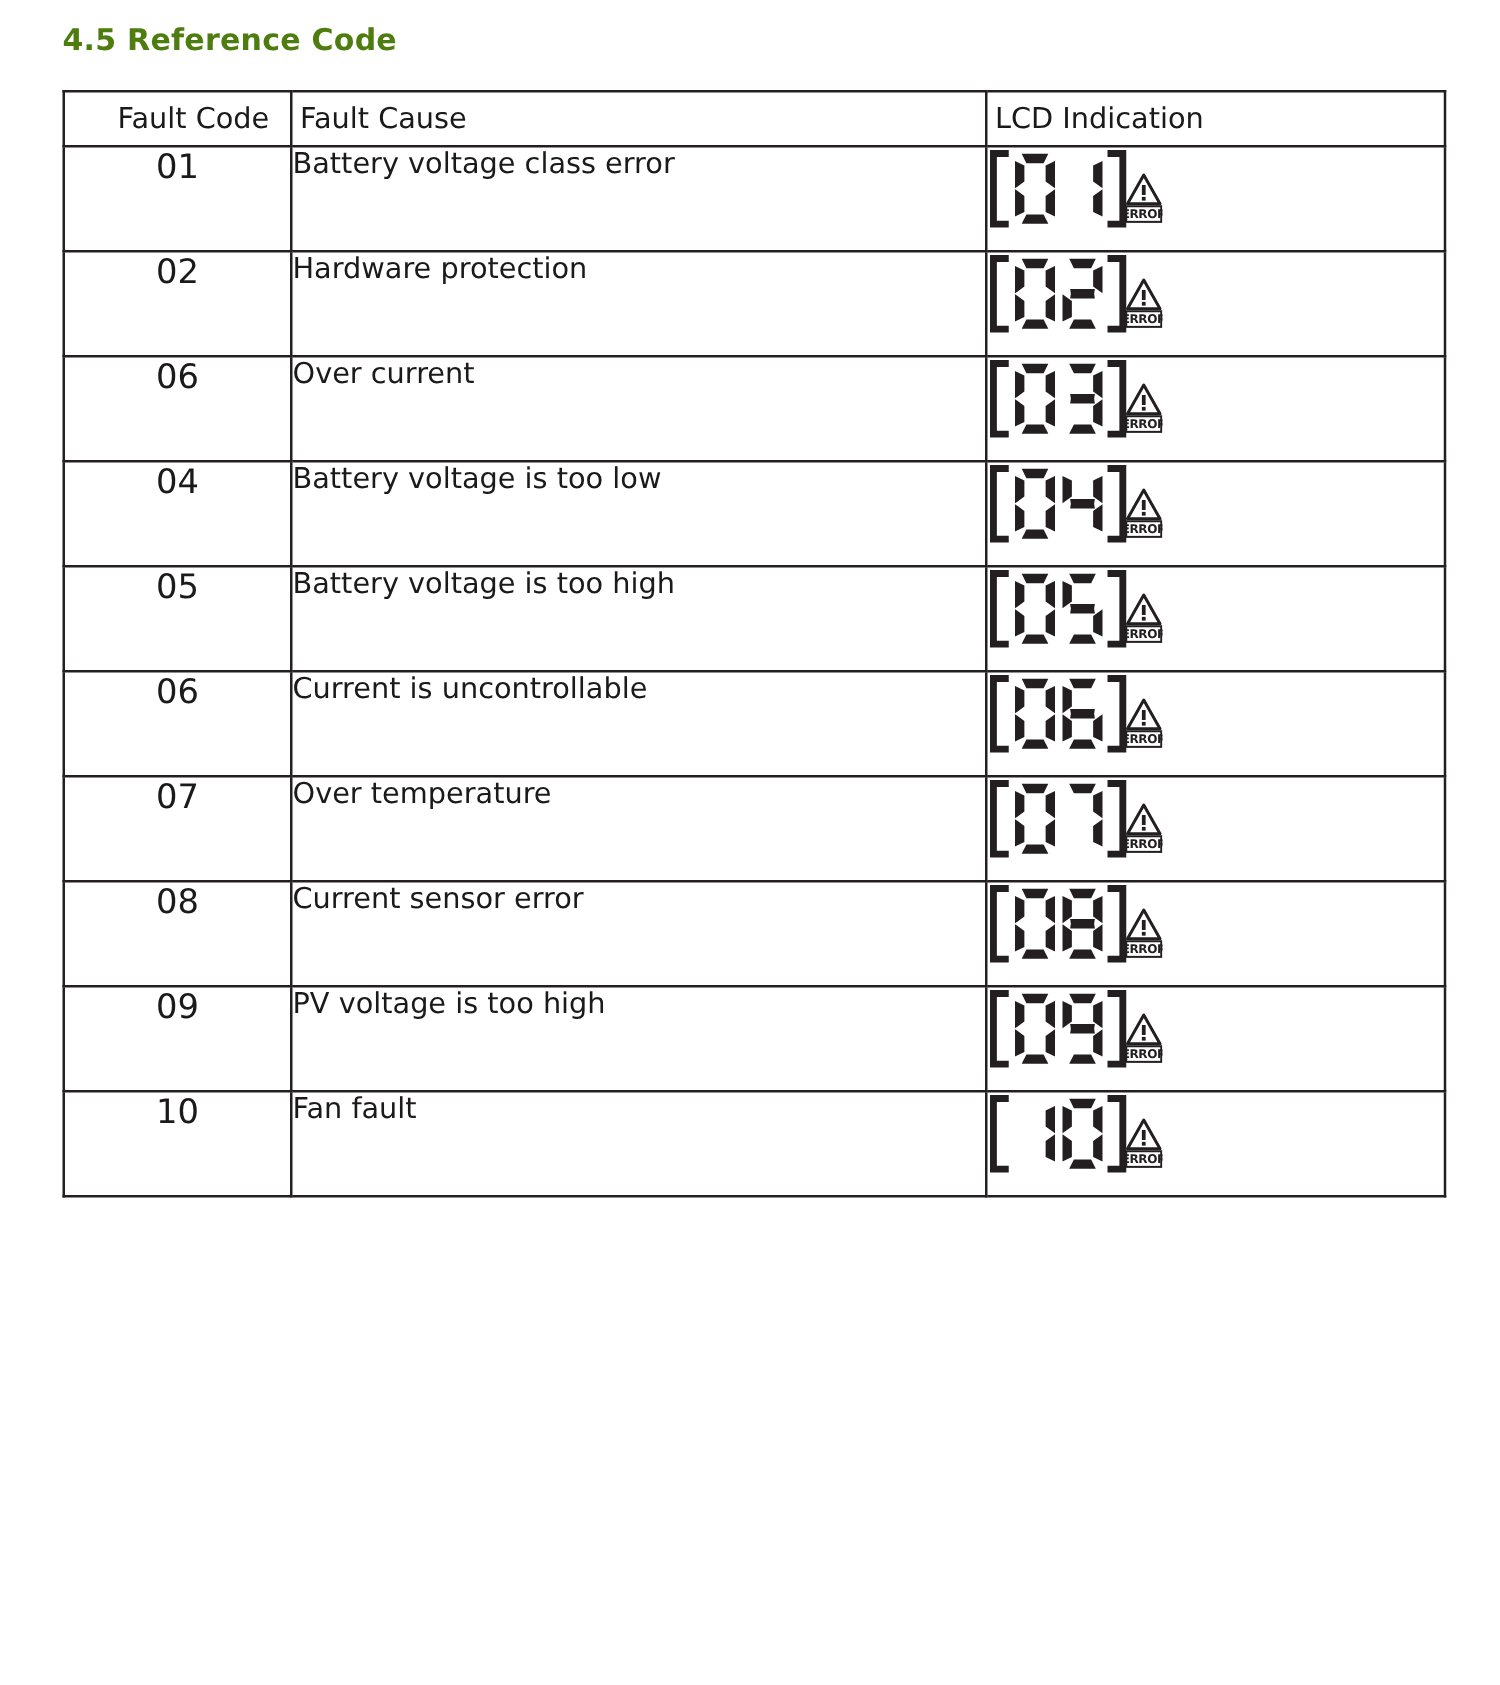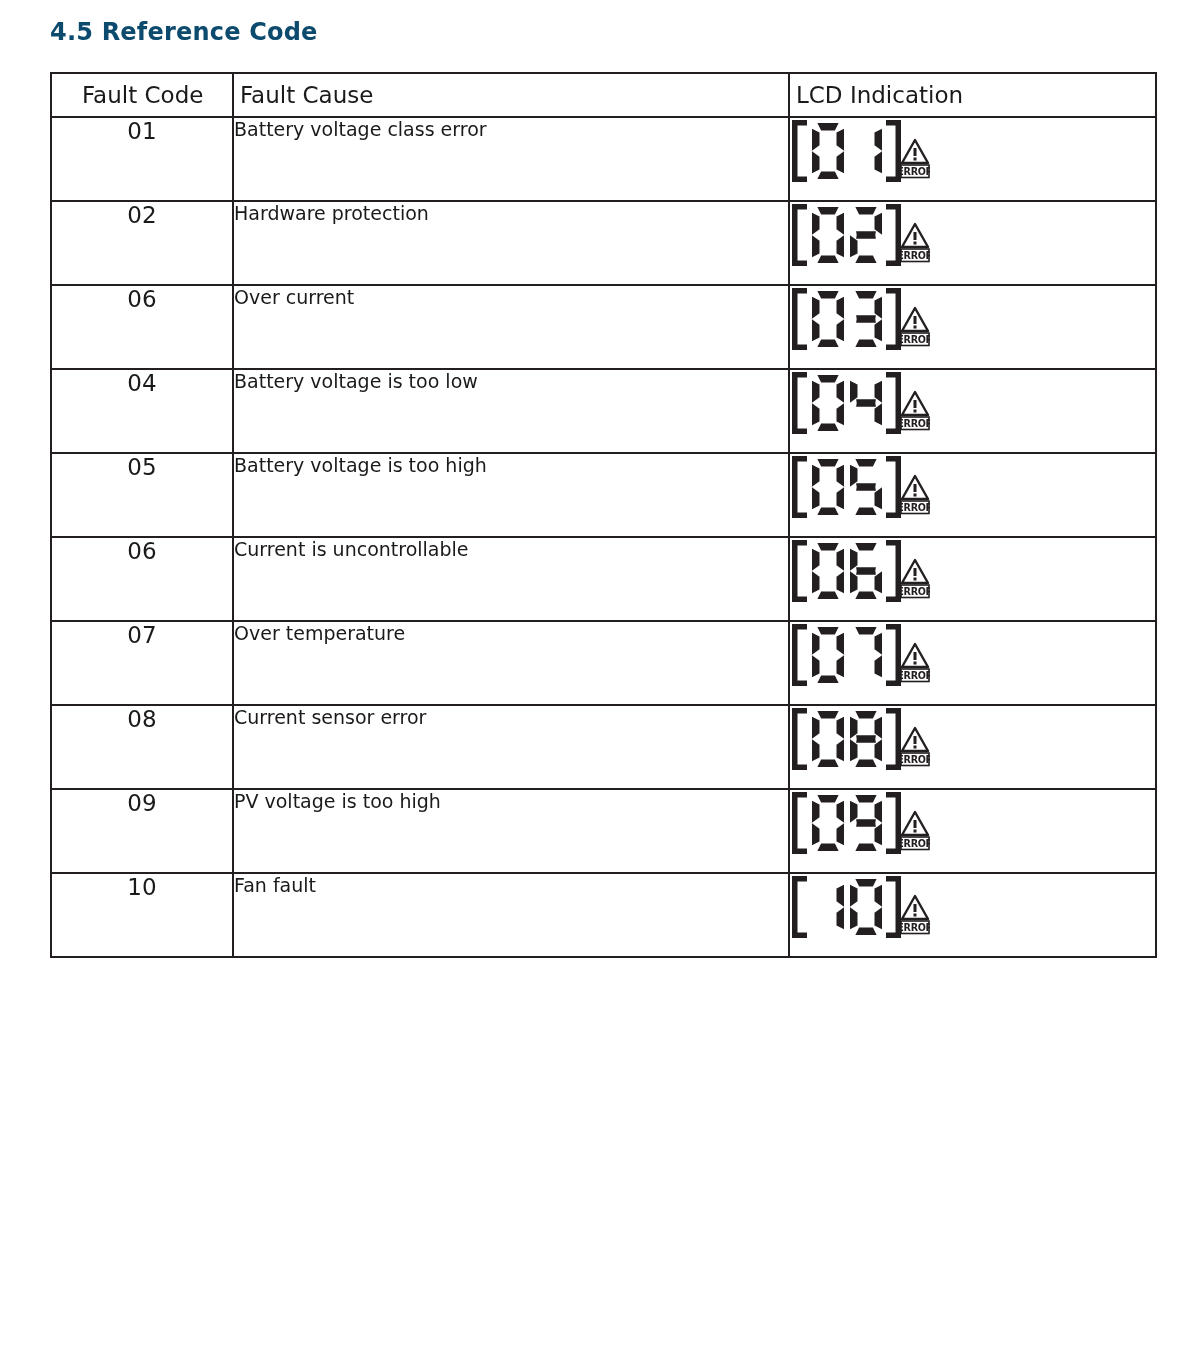--- a/index.html
+++ b/index.html
@@ -16,21 +16,21 @@
     overflow: hidden;
   }
 
   .page-title {
     position: absolute;
     left: 50px;
     top: 18px;
     font-size: 24px;
     font-weight: bold;
     letter-spacing: 0.2px;
-    color: #0c4a6e;
+    color: #4d7c0f;
     white-space: nowrap;
   }
 
   .ref-table {
     position: absolute;
     left: 50px;
     top: 72px;
     width: 1105px;
     border-collapse: collapse;
     table-layout: fixed;
@@ -46,30 +46,30 @@
     text-align: left;
     font-size: 23px;
     vertical-align: middle;
   }
 
   .col-code   { width: 182px; }
   .col-cause  { width: 556px; }
   .col-lcd    { width: 367px; }
 
   .th-inner { padding-left: 6px; }
-  .th-inner.code { padding-left: 30px; }
+  .th-inner.code { padding-left: 30px; margin-left: 12px; }
 
   .cell-code {
     text-align: center;
-    font-size: 23px;
+    font-size: 27px;
     padding-top: 26px;
     height: 82px;
   }
   .cell-cause {
-    font-size: 19px;
+    font-size: 23px;
     padding-top: 26px;
     padding-left: 18px;
   }
   .cell-lcd {
     padding-top: 12px;
     padding-left: 22px;
     text-align: right;
   }
 
   .lcd-wrap {

